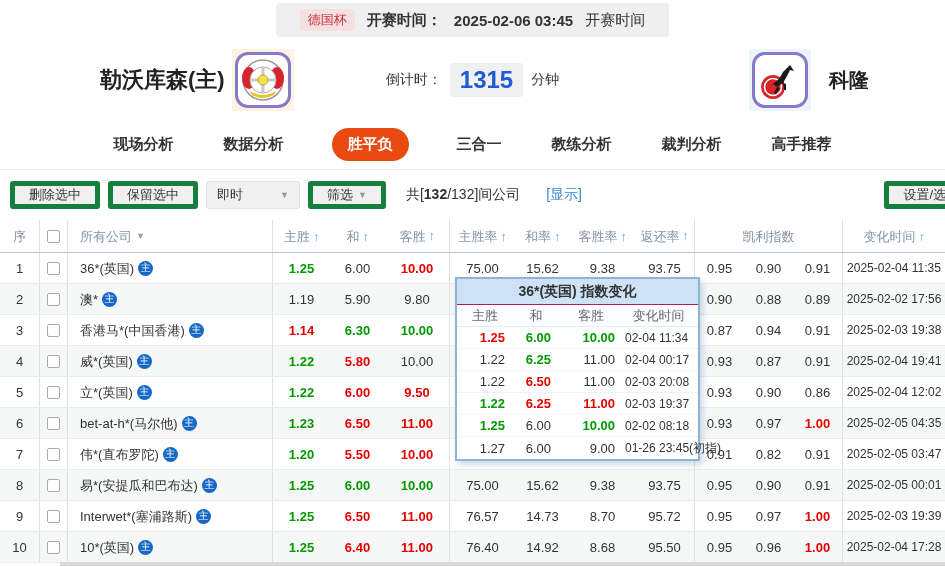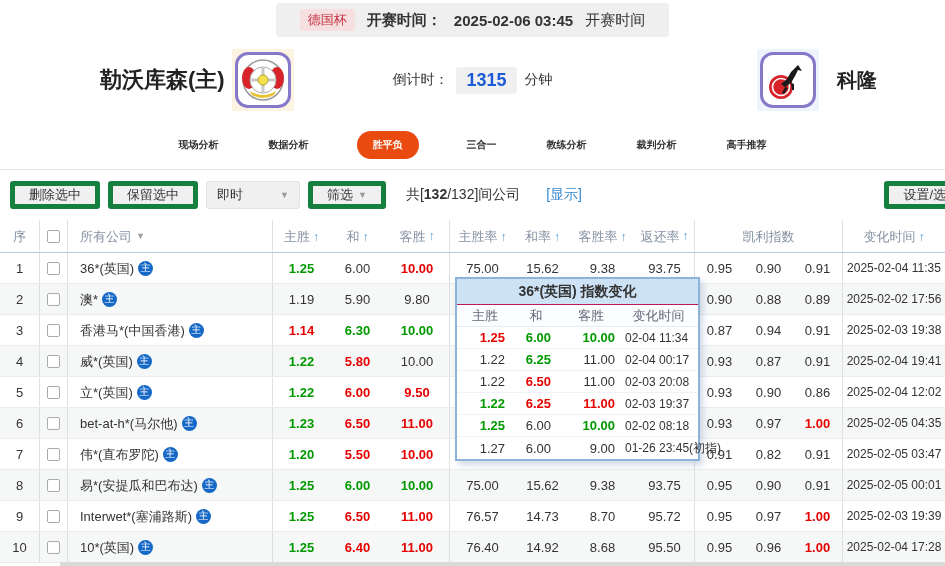--- a/index.html
+++ b/index.html
@@ -11,34 +11,34 @@
   .topbar { height:40px; display:flex; justify-content:center; align-items:center; }
   .topbar-inner { background:#efefef; border-radius:4px; padding:6px 24px; display:flex; align-items:center; gap:12px; }
   .league-badge { background:#f6dfe0; color:#c5303e; font-size:13px; padding:2px 8px; border-radius:3px; }
   .kick-label, .kick-time { font-size:15px; font-weight:bold; color:#333; }
   .venue { font-size:15px; color:#333; }
 
   
   .match-header { position:relative; height:80px; display:flex; align-items:center; }
   .team { display:flex; align-items:center; gap:18px; }
   .team.home { margin-left:100px;gap:7px; }
-  .team.away { position:absolute; right:68px;margin-left:44px; }
+  .team.away { position:absolute; right:76px;margin-left:44px; }
   .team-name { font-size:22px; font-weight:bold; color:#222; }
   .logo-box { width:62px; height:62px; display:flex; align-items:center; justify-content:center; }
   .logo-inner { width:56px; height:56px; border:3px solid #8679c9; border-radius:13px; display:flex; align-items:center; justify-content:center; background:#fff; }
   .home .logo-box { background:#fcf3e2; }
   .away .logo-box { background:#eef4fc; }
   .countdown { position:absolute; left:0; right:0; display:flex; justify-content:center; align-items:center; gap:8px; pointer-events:none; }
   .countdown span { pointer-events:auto; }
   .cd-label, .cd-unit { font-size:14px; color:#333; }
-  .cd-value { font-size:18px; font-weight:bold; color:#1e5bd6; background:#f0f0f0; padding:3px 10px; border-radius:3px; }
+  .cd-value { font-size:24px; font-weight:bold; color:#1e5bd6; background:#f0f0f0; padding:3px 10px; border-radius:3px; }
 
   
   .nav { height:50px; display:flex; align-items:center; justify-content:center; gap:46px; border-bottom:1px solid #e6e6e6; }
-  .nav-tab { font-size:10px; font-weight:bold; color:#333; cursor:pointer; padding:7px 2px; }
+  .nav-tab { font-size:15px; font-weight:bold; color:#333; cursor:pointer; padding:7px 2px; }
   .nav-tab.active { background:#e84a10; color:#fff; border-radius:17px; padding:7px 16px; }
 
   
   .toolbar { position:relative; height:50px; display:flex; align-items:center; padding-left:10px; gap:8px; }
   .tbtn { background:#f0f0f1; border:5px solid #15803d; border-radius:3px; height:28px; padding:0 14px; font-size:13px; color:#333; display:flex; align-items:center; cursor:pointer; }
   .tselect { background:#f0f0f1; border:1px solid #e2e2e2; border-radius:3px; height:28px; width:94px; padding:0 10px; font-size:13px; color:#333; display:flex; align-items:center; justify-content:space-between; cursor:pointer; }
   .caret { color:#999; font-size:9px; }
   .count-wrap { margin-left:12px; font-size:14px; color:#333; }
   .count-strong { font-weight:bold; }
   .show-link { color:#3388cc; margin-left:22px; cursor:pointer; }

